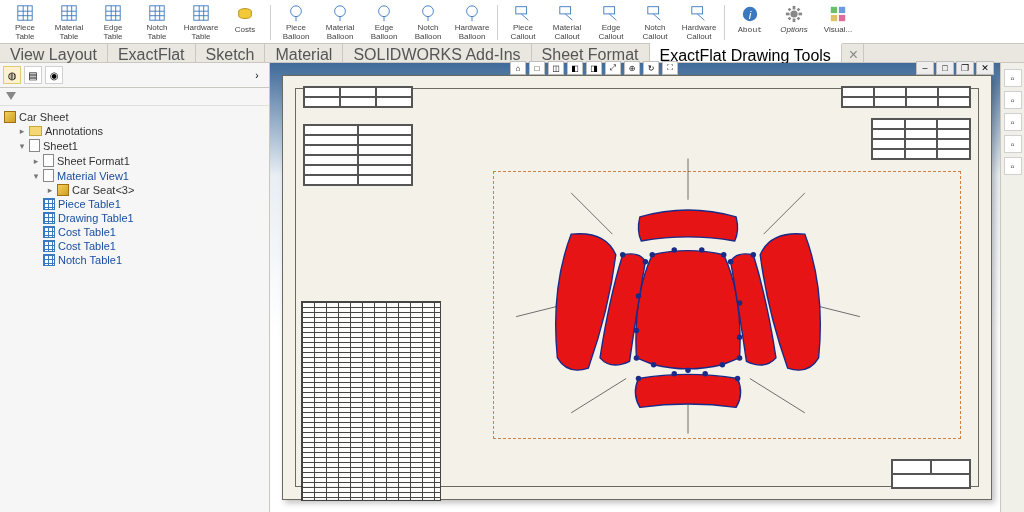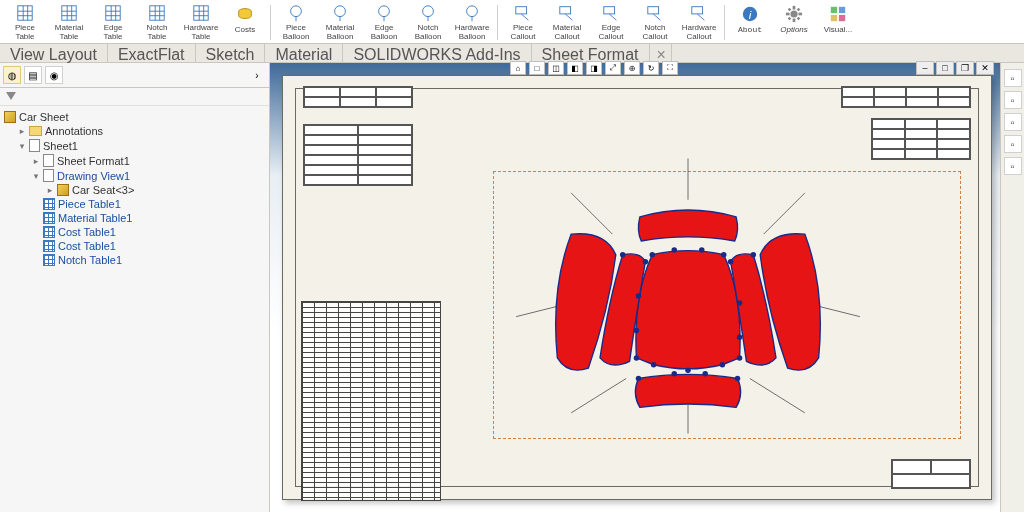--- a/index.html
+++ b/index.html
@@ -298,20 +298,21 @@
     </div>
   </div>
 
 <div class="tabs" id="tabs">
     <div class="tab">View Layout</div>
     <div class="tab">ExactFlat</div>
     <div class="tab">Sketch</div>
     <div class="tab">Material</div>
     <div class="tab">SOLIDWORKS Add-Ins</div>
     <div class="tab">Sheet Format</div>
+    <div class="tab active">ExactFlat Drawing Tools</div>
     <div class="tab close">×</div>
   </div>
 
 <div class="main">
   <div class="left">
     <div class="left-tabs">
       <div class="lt active">◍</div>
       <div class="lt">▤</div>
       <div class="lt">◉</div>
       <div class="lt" style="margin-left:auto;border:none;background:none;">›</div>
@@ -338,38 +339,38 @@
             </li>
             <ul>
               <li>
                 <span class="tw">▸</span>
                 <span class="ic sheet"></span>
                 <span>Sheet Format1</span>
               </li>
               <li>
                 <span class="tw">▾</span>
                 <span class="ic sheet"></span>
-                <span class="link">Drawing View1</span>
+                <span class="link">Material View1</span>
               </li>
               <ul>
                 <li>
                   <span class="tw">▸</span>
                   <span class="ic cube"></span>
                   <span>Car Seat&lt;3&gt;</span>
                 </li>
               </ul>
               <li>
                 <span class="tw"></span>
                 <span class="ic grid"></span>
                 <span class="link">Piece Table1</span>
               </li>
               <li>
                 <span class="tw"></span>
                 <span class="ic grid"></span>
-                <span class="link">Material Table1</span>
+                <span class="link">Drawing Table1</span>
               </li>
               <li>
                 <span class="tw"></span>
                 <span class="ic grid"></span>
                 <span class="link">Cost Table1</span>
               </li>
               <li>
                 <span class="tw"></span>
                 <span class="ic grid"></span>
                 <span class="link">Cost Table1</span>

